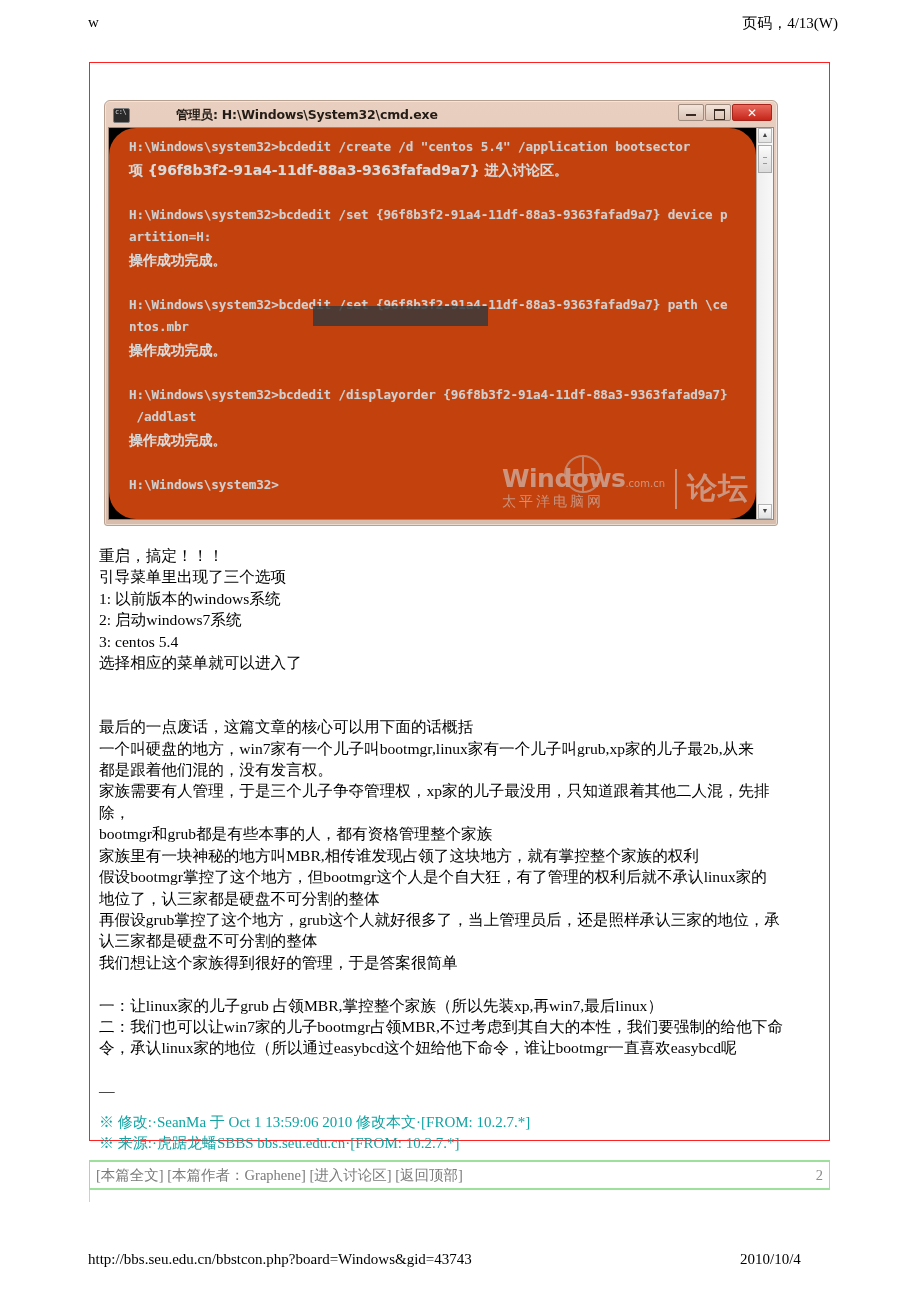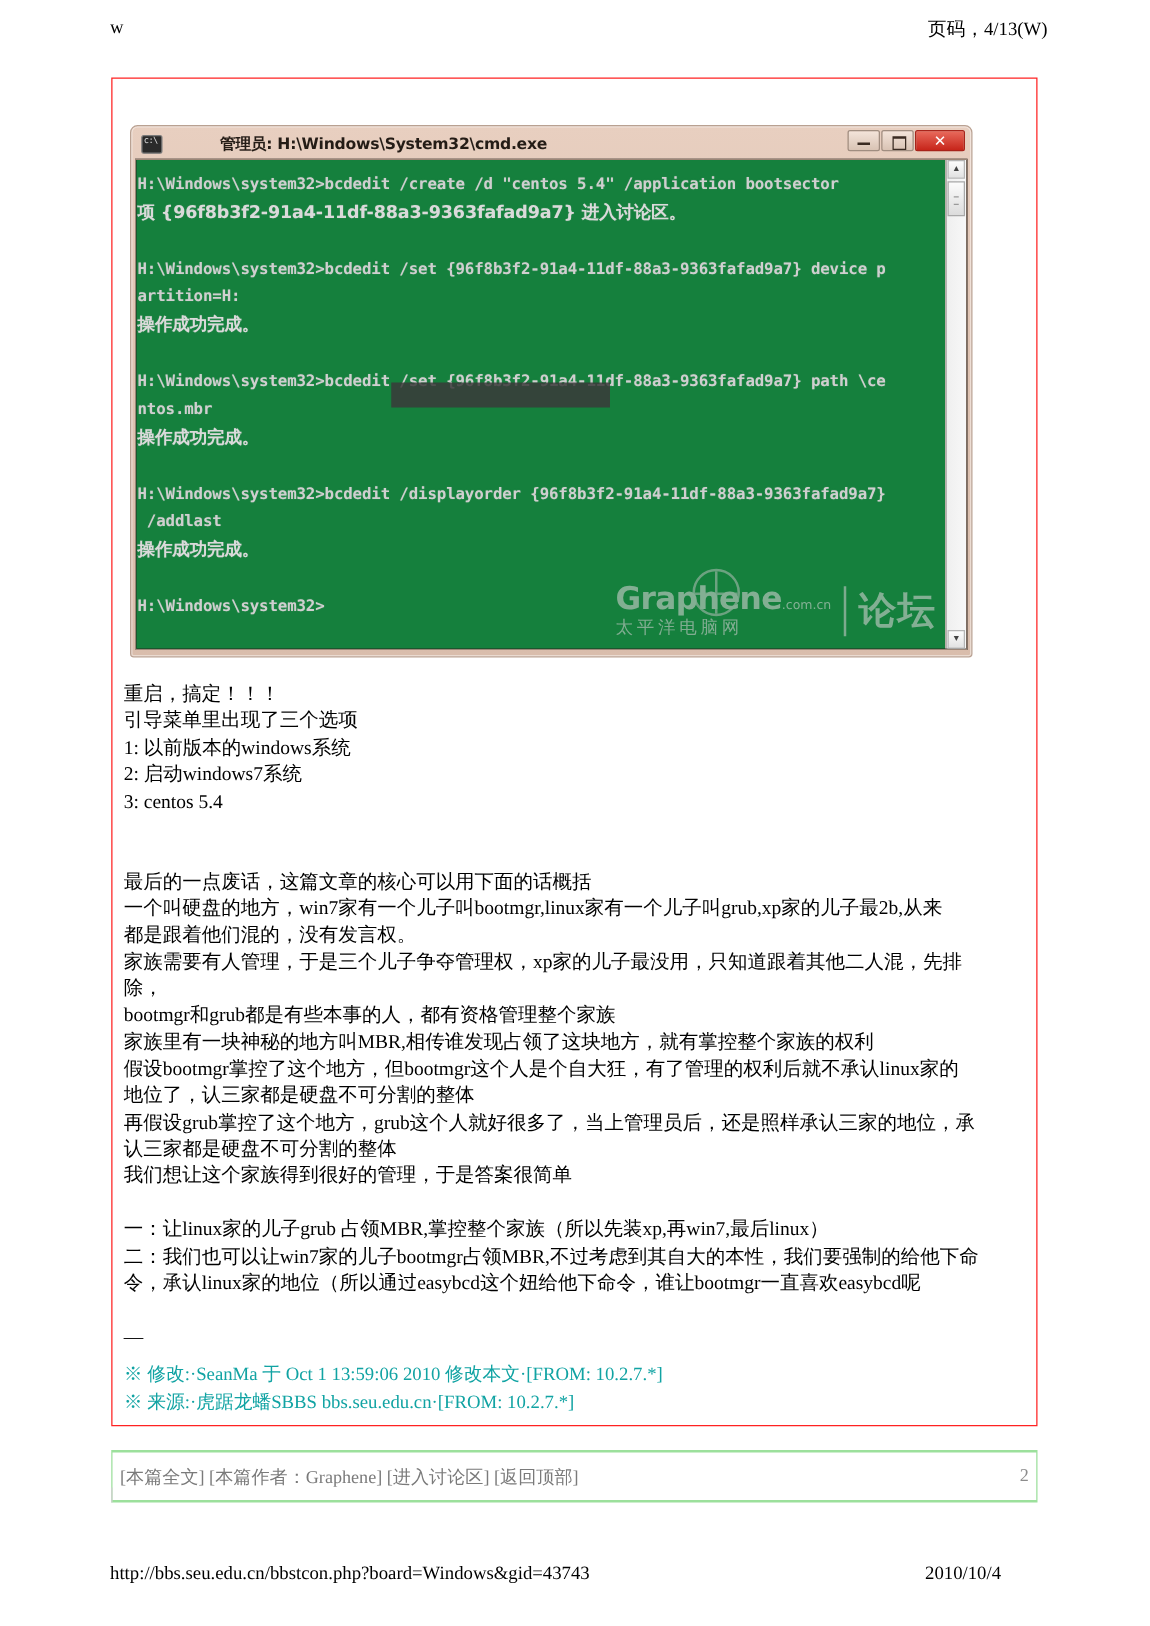--- a/index.html
+++ b/index.html
@@ -158,24 +158,25 @@
     height: 393px;
     background: #000;
     border: 1px solid #9c8677;
     box-sizing: border-box;
     overflow: hidden;
   }
   .cmd-screen {
     position: absolute;
     left: 0; top: 0;
     right: 17px; bottom: 0;
-    background: #15803d;
-    padding: 8px 0 0 1px;
+    background: #c2410c;
+    padding: 8px 0 0 20px;
     box-sizing: border-box;
     overflow: hidden;
+    border-radius: 27px;
   }
   .cmd-line {
     font-family: "DejaVu Sans Mono", "Liberation Mono", monospace;
     font-size: 12.6px;
     line-height: 22.5px;
     color: #cfcfcf;
     white-space: pre;
     letter-spacing: -0.1px;
     font-weight: bold;
     text-shadow: 0 0 1px rgba(200,200,200,.35);
@@ -327,21 +328,21 @@
     font-size: 15px;
     line-height: 21.4px;
   }
 
   
   .footer-bar {
     position: absolute;
     left: 89px;
     top: 1160px;
     width: 741px;
-    height: 42px;
+    height: 30px;
     border: 2px solid #9ce09c;
     border-left-width: 1px;
     border-right-width: 1px;
     box-sizing: border-box;
     background: #fff;
     display: flex;
     align-items: center;
     padding: 0 6px;
     font-family: "Liberation Serif", serif;
     font-size: 14.5px;
@@ -427,41 +428,42 @@
           <div class="cmd-line"> /addlast</div>
           <div class="cmd-line cn">操作成功完成。</div>
           <div class="cmd-line blank">&nbsp;</div>
           <div class="cmd-line">H:\Windows\system32&gt;</div>
         </div>
       <div class="cmd-selection"></div>
 
       <div class="watermark">
         <div class="wm-left">
           <span class="wm-globe"></span>
-          <div class="wm-main"><span>Graphene</span><span class="sm">.com.cn</span></div>
+          <div class="wm-main"><span>Windows</span><span class="sm">.com.cn</span></div>
           <div class="wm-sub">太平洋电脑网</div>
         </div>
         <div class="wm-divider"></div>
         <div class="wm-right">论坛</div>
       </div>
 
       <div class="cmd-scroll">
         <div class="arrow up">▲</div>
         <div class="thumb"></div>
         <div class="arrow down">▼</div>
       </div>
     </div>
   </div>
 
   <div class="article-text" id="article-body">
       <p>重启，搞定！！！</p>
       <p>引导菜单里出现了三个选项</p>
       <p>1:   以前版本的windows系统</p>
       <p>2:   启动windows7系统</p>
       <p>3:   centos 5.4</p>
+      <p>选择相应的菜单就可以进入了</p>
       <p>&nbsp;</p>
       <p>&nbsp;</p>
       <p>最后的一点废话，这篇文章的核心可以用下面的话概括</p>
       <p>一个叫硬盘的地方，win7家有一个儿子叫bootmgr,linux家有一个儿子叫grub,xp家的儿子最2b,从来</p>
       <p>都是跟着他们混的，没有发言权。</p>
       <p>家族需要有人管理，于是三个儿子争夺管理权，xp家的儿子最没用，只知道跟着其他二人混，先排</p>
       <p>除，</p>
       <p>bootmgr和grub都是有些本事的人，都有资格管理整个家族</p>
       <p>家族里有一块神秘的地方叫MBR,相传谁发现占领了这块地方，就有掌控整个家族的权利</p>
       <p>假设bootmgr掌控了这个地方，但bootmgr这个人是个自大狂，有了管理的权利后就不承认linux家的</p>

